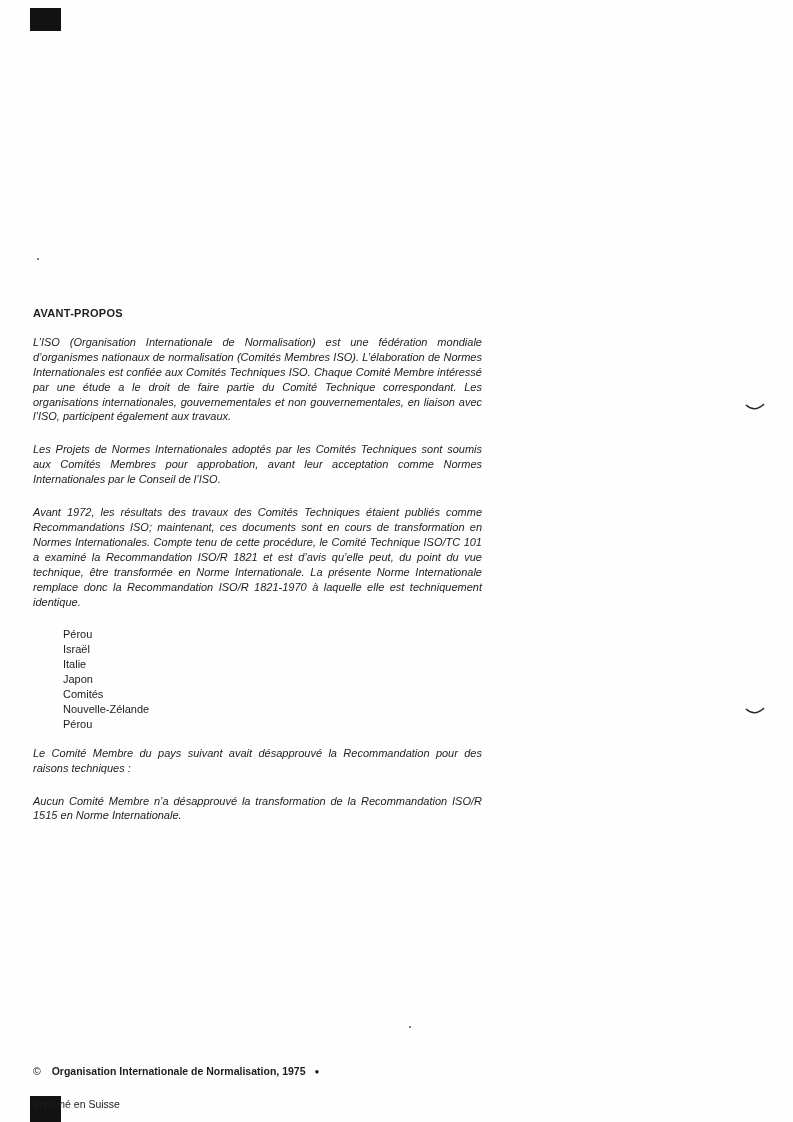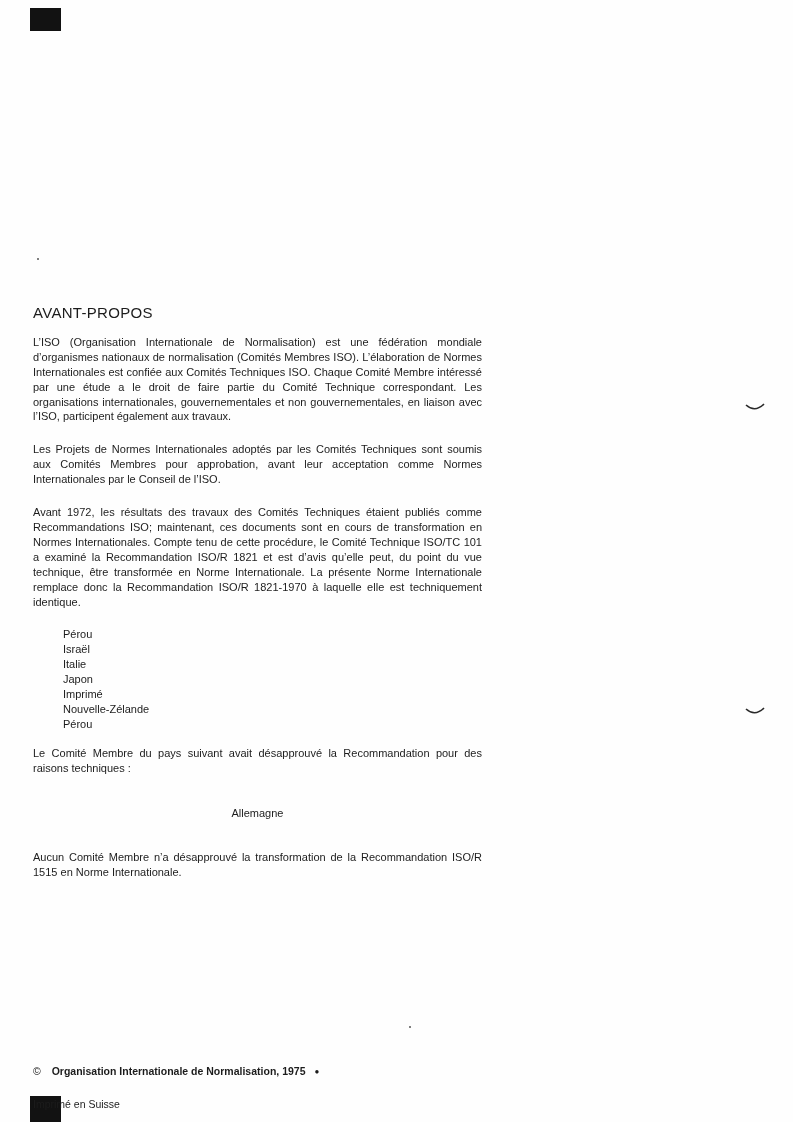--- a/index.html
+++ b/index.html
@@ -23,28 +23,29 @@
 
   .content {
     position: absolute;
     left: 33px;
     top: 306px;
     width: 449px;
     font-size: 11px;
     line-height: 14.9px;
   }
   .doc-title {
-    font-size: 15px;
-    font-weight: normal;
+    font-size: 11px;
+    font-weight: bold;
     letter-spacing: 0.3px;
     margin: 0 0 14px 0;
   }
   .para {
     margin: 0 0 18px 0;
     text-align: justify;
+    font-style: italic;
   }
 
   .countries {
     display: flex;
     margin: 2px 0 14px 30px;
   }
   .country-col-1 { width: 145px; }
   .country-col-2 { width: 144px; }
   .country-col-3 { width: 140px; }
   .country-line { line-height: 14.9px; white-space: nowrap; }
@@ -105,29 +106,28 @@
     <p class="para">L’ISO (Organisation Internationale de Normalisation) est une fédération mondiale d’organismes nationaux de normalisation (Comités Membres ISO). L’élaboration de Normes Internationales est confiée aux Comités Techniques ISO. Chaque Comité Membre intéressé par une étude a le droit de faire partie du Comité Technique correspondant. Les organisations internationales, gouvernementales et non gouvernementales, en liaison avec l’ISO, participent également aux travaux.</p>
     <p class="para">Les Projets de Normes Internationales adoptés par les Comités Techniques sont soumis aux Comités Membres pour approbation, avant leur acceptation comme Normes Internationales par le Conseil de l’ISO.</p>
     <p class="para">Avant 1972, les résultats des travaux des Comités Techniques étaient publiés comme Recommandations ISO; maintenant, ces documents sont en cours de transformation en Normes Internationales. Compte tenu de cette procédure, le Comité Technique ISO/TC 101 a examiné la Recommandation ISO/R 1821 et est d’avis qu’elle peut, du point du vue technique, être transformée en Norme Internationale. La présente Norme Internationale remplace donc la Recommandation ISO/R 1821-1970 à laquelle elle est techniquement identique.</p>
 
     <div class="countries">
       <div class="country-col-2">
         <div class="country-line">Pérou</div>
         <div class="country-line">Israël</div>
         <div class="country-line">Italie</div>
         <div class="country-line">Japon</div>
-        <div class="country-line">Imprimé</div>
+        <div class="country-line">Comités</div>
         <div class="country-line">Nouvelle-Zélande</div>
         <div class="country-line">Pérou</div>
       </div>
     </div>
 
     <p class="para">Le Comité Membre du pays suivant avait désapprouvé la Recommandation pour des raisons techniques :</p>
 
-    <div class="centered-country">Allemagne</div>
 
     <p class="para">Aucun Comité Membre n’a désapprouvé la transformation de la Recommandation ISO/R 1515 en Norme Internationale.</p>
 
   </div>
 
   <div class="footer">
     <div class="copyright-line">
       <span class="copyright-symbol">©</span>
       <span class="copyright-text">Organisation Internationale de Normalisation, 1975</span>
       <span class="copyright-bullet">●</span>

